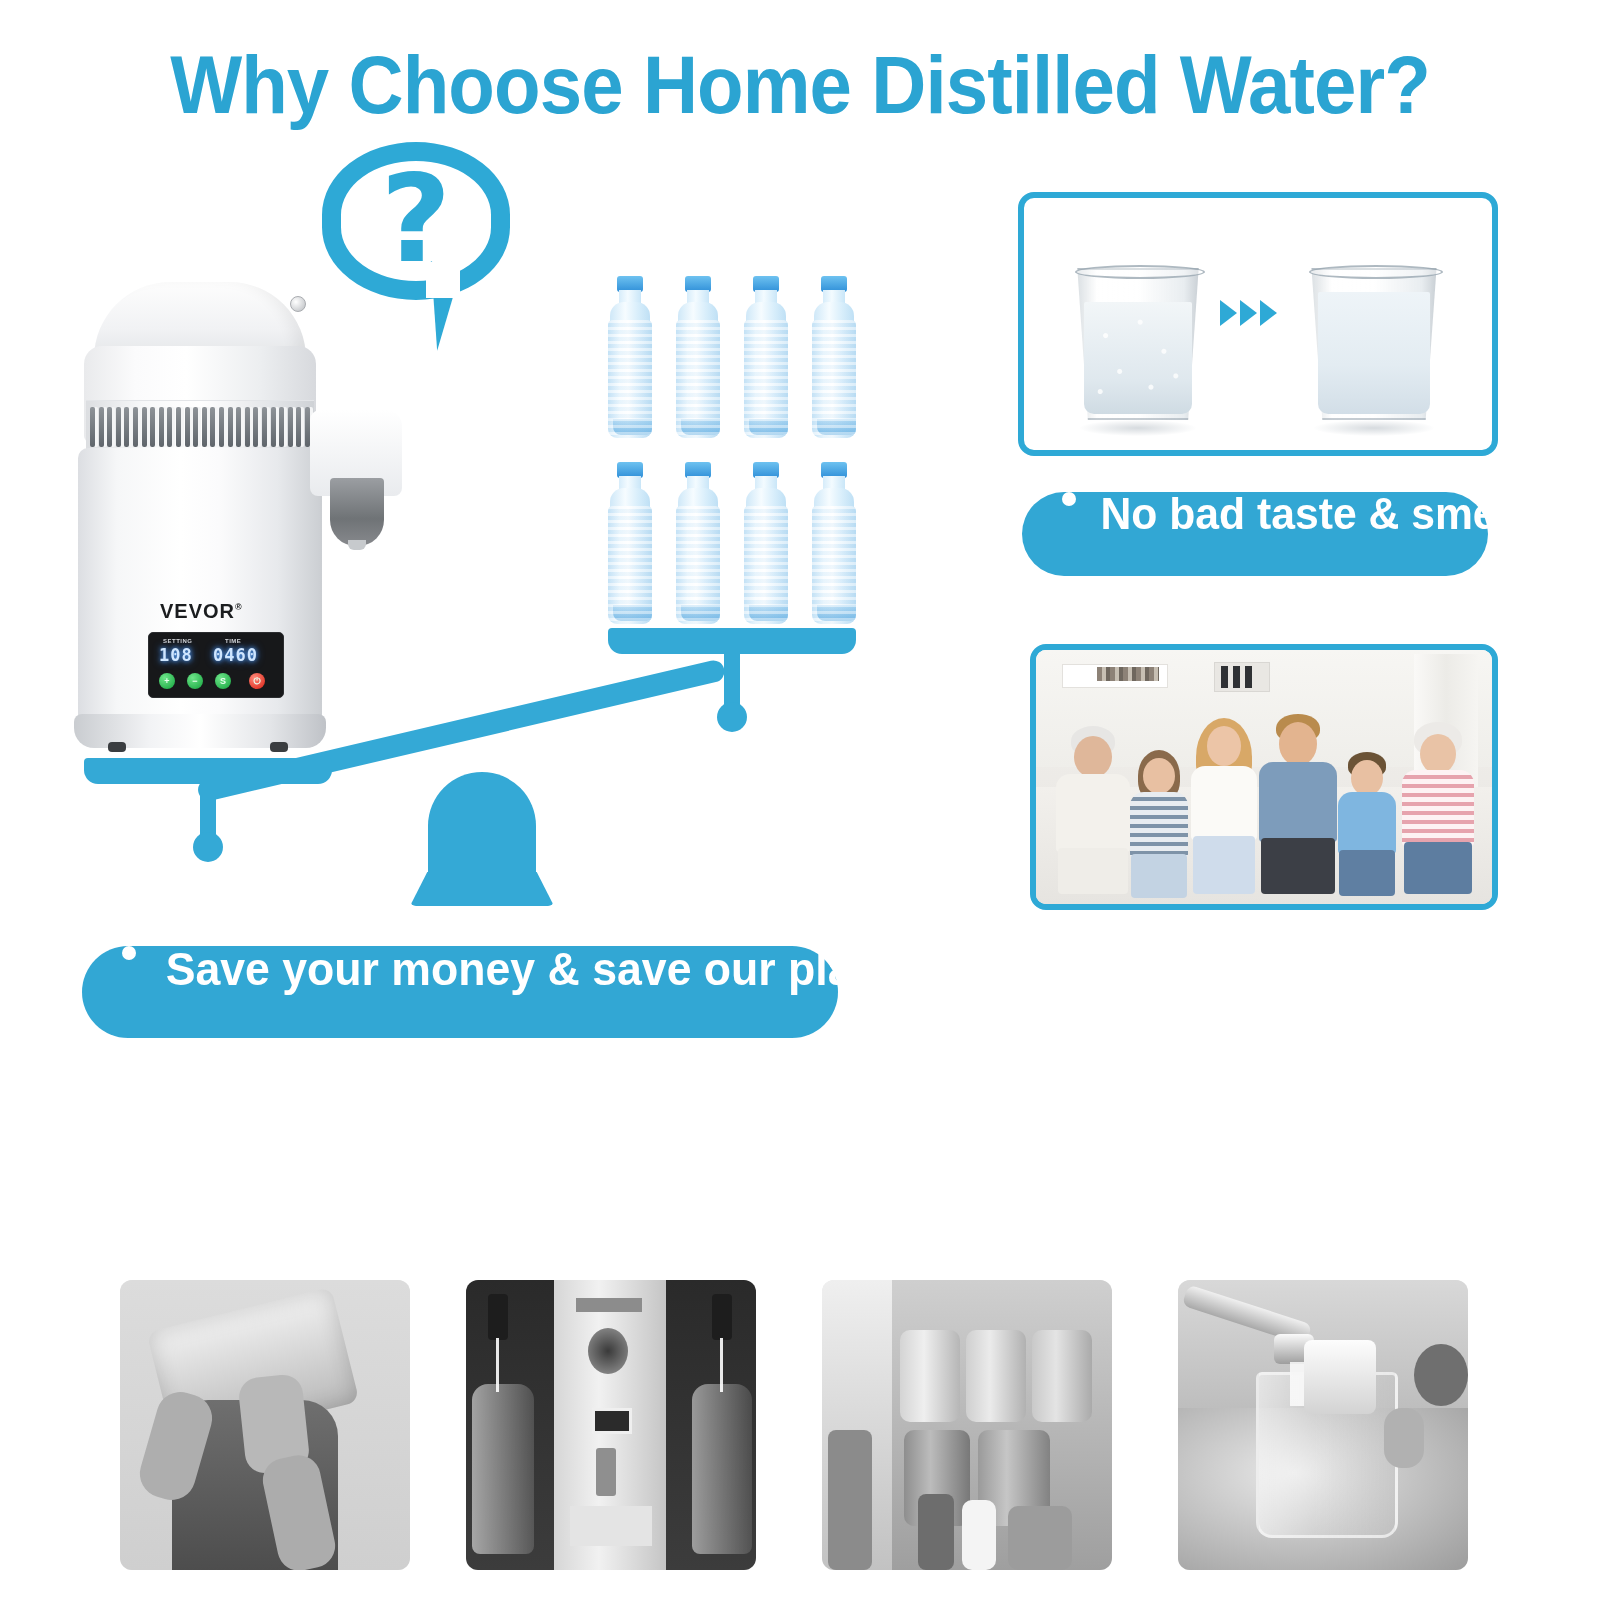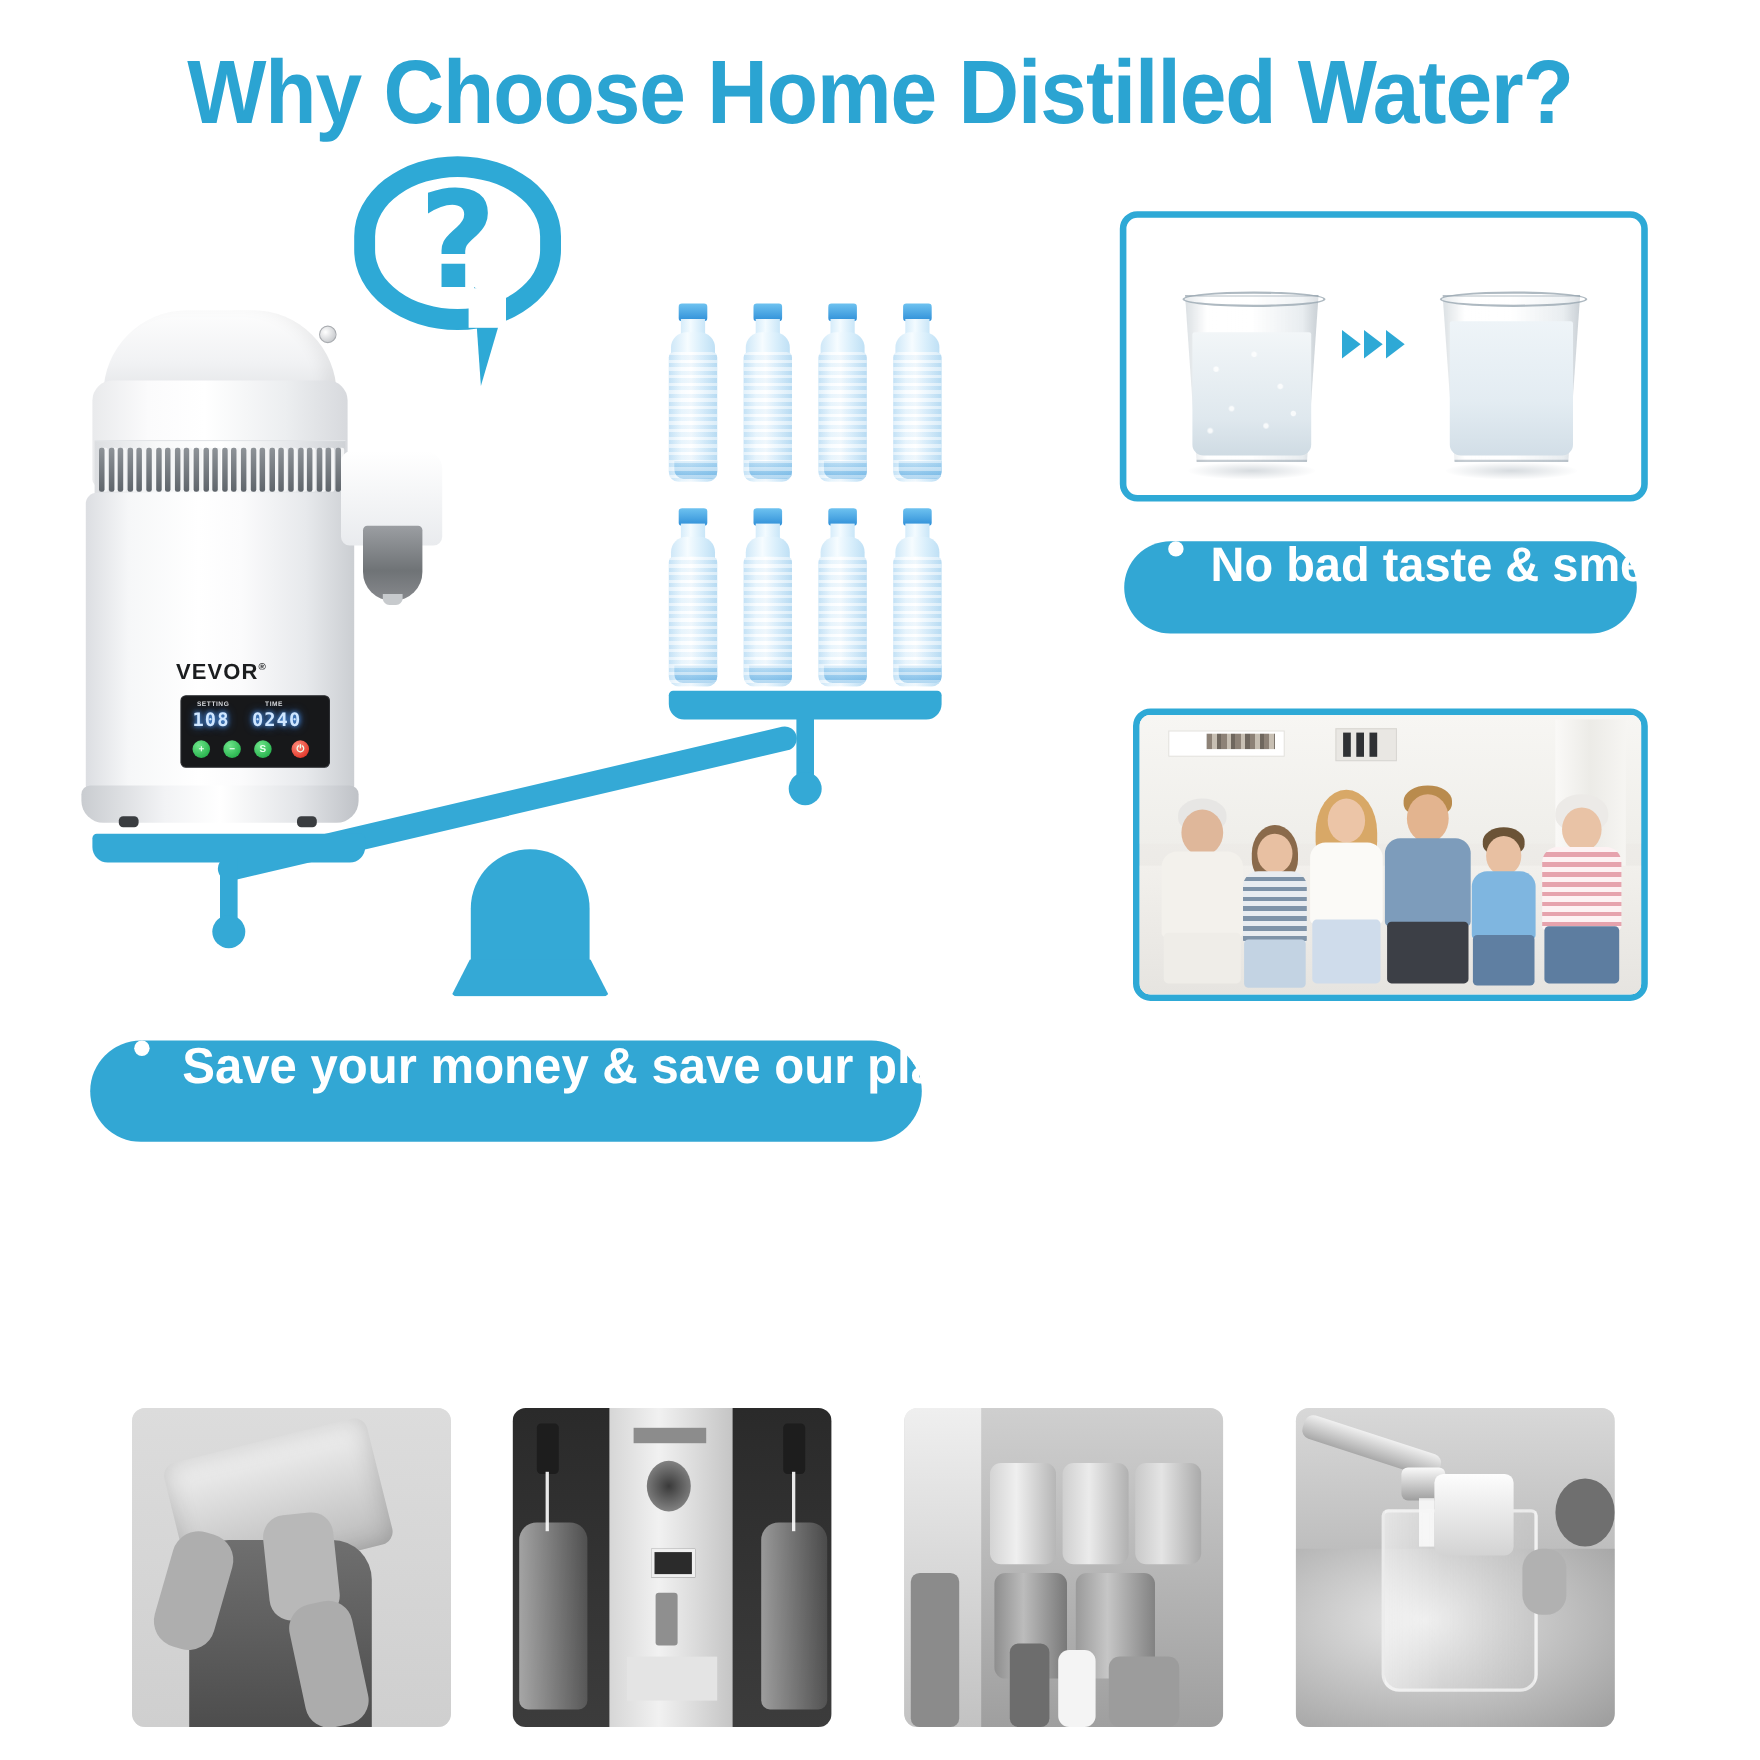--- a/index.html
+++ b/index.html
@@ -94,21 +94,21 @@
     position:absolute;left:276px;top:258px;width:18px;height:10px;border-radius:0 0 6px 6px;
     background:#c7cacd;
   }
   .dist-logo{
     position:absolute;left:88px;top:318px;width:120px;
     font-size:20px;font-weight:700;color:#1b1d1f;letter-spacing:1px;
   }
   .dist-logo sup{font-size:9px;vertical-align:super;}
   .dist-panel{
     position:absolute;left:76px;top:350px;width:134px;height:64px;
-    background:#17181a;border-radius:5px;border:1px solid #2b2d30;margin-left:16px;
+    background:#17181a;border-radius:5px;border:1px solid #2b2d30;
   }
   .panel-lab{position:absolute;top:5px;font-size:6px;color:#d7d9dc;letter-spacing:.5px;font-weight:700;}
   .panel-lab.a{left:14px;}
   .panel-lab.b{left:76px;}
   .panel-num{
     position:absolute;top:12px;font-family:"DejaVu Sans Mono","Liberation Mono",monospace;
     font-size:17px;font-weight:700;color:#cfe6ff;
     text-shadow:0 0 5px #5aa7ff,0 0 9px #2f6fd0;letter-spacing:1px;
   }
   .panel-num.a{left:10px;}
@@ -327,21 +327,21 @@
     <div class="dist-foot" style="left:198px"></div>
 
     <div class="dist-logo">
       <span>VEVOR</span><sup>®</sup>
     </div>
 
     <div class="dist-panel">
       <div class="panel-lab a">SETTING</div>
       <div class="panel-lab b">TIME</div>
       <div class="panel-num a">108</div>
-      <div class="panel-num b">0240</div>
+      <div class="panel-num b">0460</div>
       <div class="panel-btn g" style="left:10px">
           <span>+</span>
         </div>
       <div class="panel-btn g" style="left:38px">
           <span>−</span>
         </div>
       <div class="panel-btn g" style="left:66px">
           <span>S</span>
         </div>
       <div class="panel-btn r" style="left:100px">

